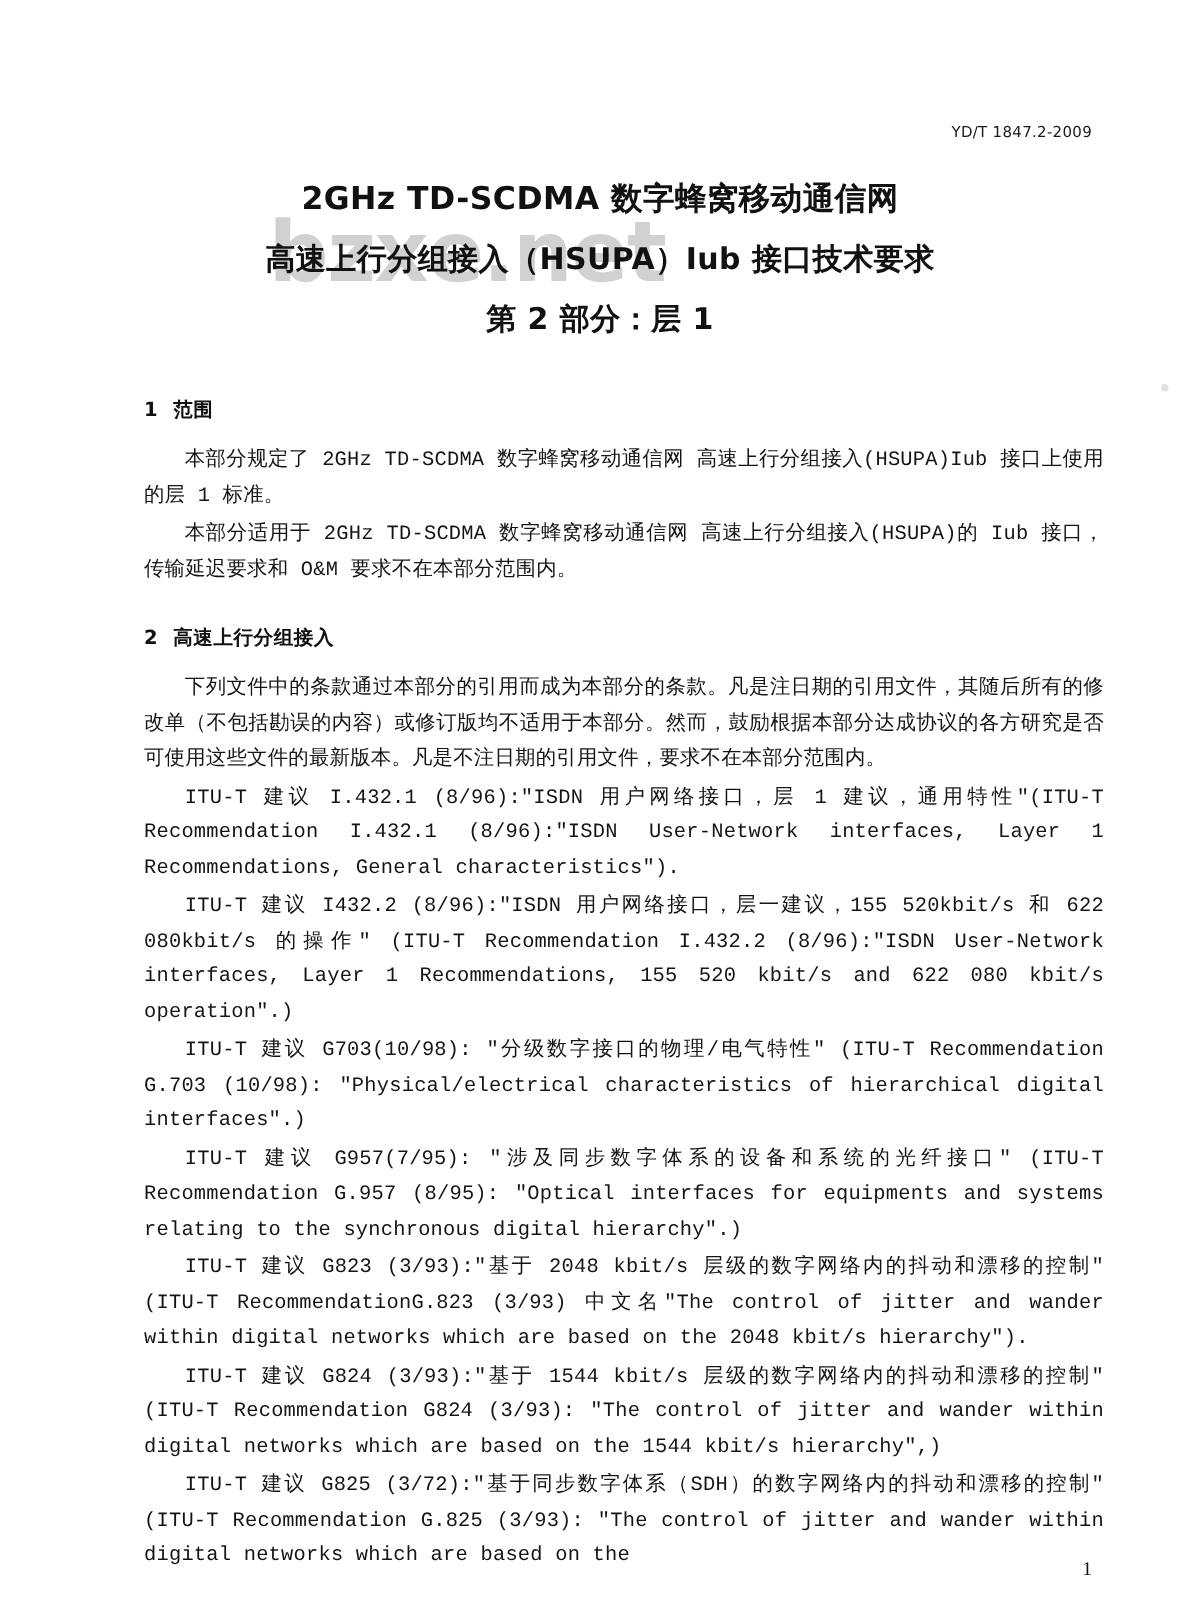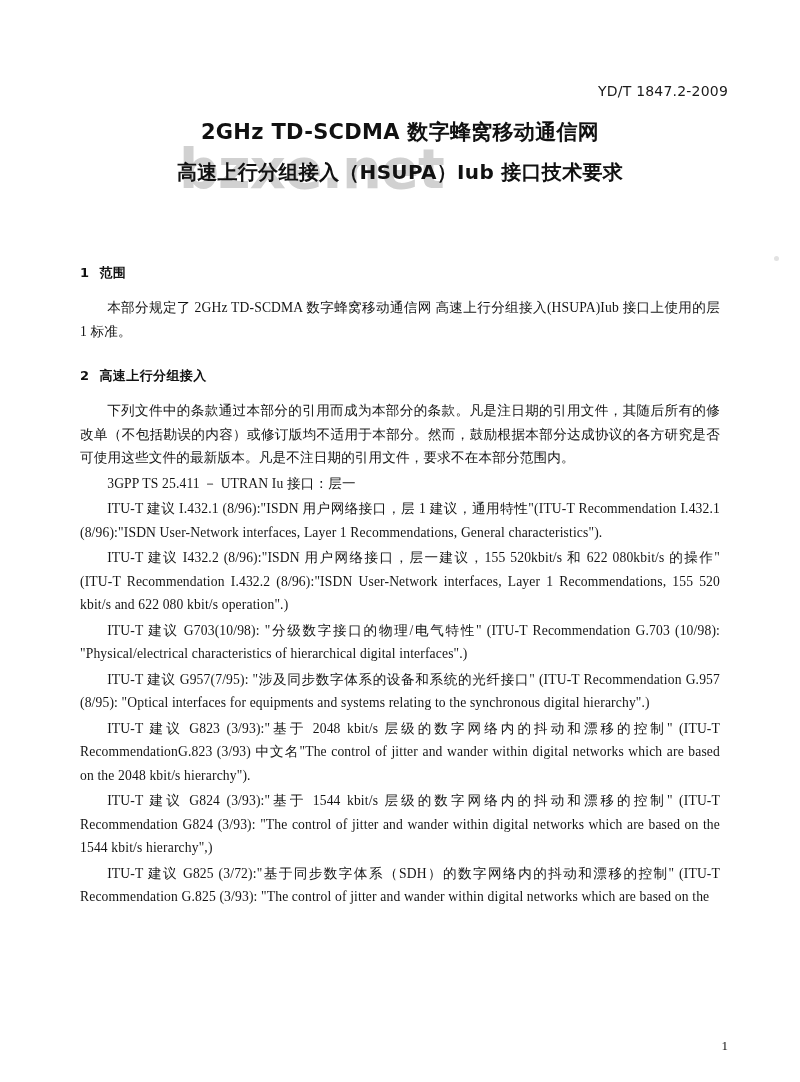--- a/index.html
+++ b/index.html
@@ -33,21 +33,21 @@
     user-select: none;
     margin-left: 31px;
   }
 
   
   .std-number {
     position: absolute;
     right: 72px;
     top: 83px;
     font-family: "DejaVu Sans", "Liberation Sans", sans-serif;
-    font-size: 14px;
+    font-size: 10px;
     letter-spacing: 0.2px;
     color: #1a1a1a;
     z-index: 3;
   }
 
   
   .title-block {
     position: absolute;
     left: 0;
     right: 0;
@@ -63,21 +63,21 @@
     color: #111111;
     letter-spacing: 0.3px;
   }
   .title-line.sub {
     font-size: 20px;
   }
 
   
   .body {
     position: absolute;
-    left: 80px;
+    left: 96px;
     top: 264px;
     width: 640px;
     z-index: 2;
   }
   .h2 {
     font-family: "DejaVu Sans", "Liberation Sans", sans-serif;
     font-weight: bold;
     font-size: 13px;
     color: #111111;
     margin: 0 0 14px 0;
@@ -88,21 +88,21 @@
 
   p.para {
     margin: 0 0 2px 0;
     font-size: 13.6px;
     line-height: 23.5px;
     text-align: justify;
     text-justify: inter-ideograph;
     color: #141414;
     letter-spacing: 0.15px;
   }
-  p.para.indent { text-indent: 2em; }
+  p.para.indent { text-indent: 2em; font-family: Liberation Mono, monospace; }
 
   
   .page-number {
     position: absolute;
     right: 72px;
     bottom: 28px;
     font-family: "Liberation Serif", serif;
     font-size: 13px;
     color: #111111;
     z-index: 3;
@@ -126,36 +126,37 @@
 
   <div class="watermark">bzxe.net</div>
 
   <div class="speck"></div>
 
   <div class="std-number">YD/T 1847.2-2009</div>
 
   <div class="title-block">
     <div class="title-line">2GHz TD-SCDMA 数字蜂窝移动通信网</div>
     <div class="title-line sub">高速上行分组接入（HSUPA）Iub 接口技术要求</div>
+    <div class="title-line sub">第 2 部分：层 1</div>
   </div>
 
   <div class="body">
 
     <div class="h2">
       <span class="num">1</span><span>范围</span>
     </div>
     <p class="para indent">本部分规定了 2GHz TD-SCDMA 数字蜂窝移动通信网 高速上行分组接入(HSUPA)Iub 接口上使用的层 1 标准。</p>
+    <p class="para indent">本部分适用于 2GHz TD-SCDMA 数字蜂窝移动通信网 高速上行分组接入(HSUPA)的 Iub 接口，传输延迟要求和 O&amp;M 要求不在本部分范围内。</p>
 
     <div class="sec-gap"></div>
 
     <div class="h2">
       <span class="num">2</span><span>高速上行分组接入</span>
     </div>
     <p class="para indent">下列文件中的条款通过本部分的引用而成为本部分的条款。凡是注日期的引用文件，其随后所有的修改单（不包括勘误的内容）或修订版均不适用于本部分。然而，鼓励根据本部分达成协议的各方研究是否可使用这些文件的最新版本。凡是不注日期的引用文件，要求不在本部分范围内。</p>
-    <p class="para indent">3GPP TS 25.411  －  UTRAN Iu 接口：层一</p>
     <p class="para indent">ITU-T 建议 I.432.1 (8/96):"ISDN 用户网络接口，层 1 建议，通用特性"(ITU-T Recommendation I.432.1 (8/96):"ISDN User-Network interfaces, Layer 1 Recommendations, General characteristics").</p>
     <p class="para indent">ITU-T 建议 I432.2 (8/96):"ISDN 用户网络接口，层一建议，155 520kbit/s 和 622 080kbit/s 的操作" (ITU-T Recommendation I.432.2 (8/96):"ISDN User-Network interfaces, Layer 1 Recommendations, 155 520 kbit/s and 622 080 kbit/s operation".)</p>
     <p class="para indent">ITU-T 建议 G703(10/98): "分级数字接口的物理/电气特性" (ITU-T Recommendation G.703 (10/98): "Physical/electrical characteristics of hierarchical digital interfaces".)</p>
     <p class="para indent">ITU-T 建议 G957(7/95): "涉及同步数字体系的设备和系统的光纤接口" (ITU-T Recommendation G.957 (8/95): "Optical interfaces for equipments and systems relating to the synchronous digital hierarchy".)</p>
     <p class="para indent">ITU-T 建议 G823 (3/93):"基于 2048 kbit/s 层级的数字网络内的抖动和漂移的控制" (ITU-T RecommendationG.823 (3/93) 中文名"The control of jitter and wander within digital networks which are based on the 2048 kbit/s hierarchy").</p>
     <p class="para indent">ITU-T 建议 G824 (3/93):"基于 1544 kbit/s 层级的数字网络内的抖动和漂移的控制" (ITU-T Recommendation G824 (3/93): "The control of jitter and wander within digital networks which are based on the 1544 kbit/s hierarchy",)</p>
     <p class="para indent">ITU-T 建议 G825 (3/72):"基于同步数字体系（SDH）的数字网络内的抖动和漂移的控制" (ITU-T Recommendation G.825 (3/93): "The control of jitter and wander within digital networks which are based on the</p>
 
   </div>
 

